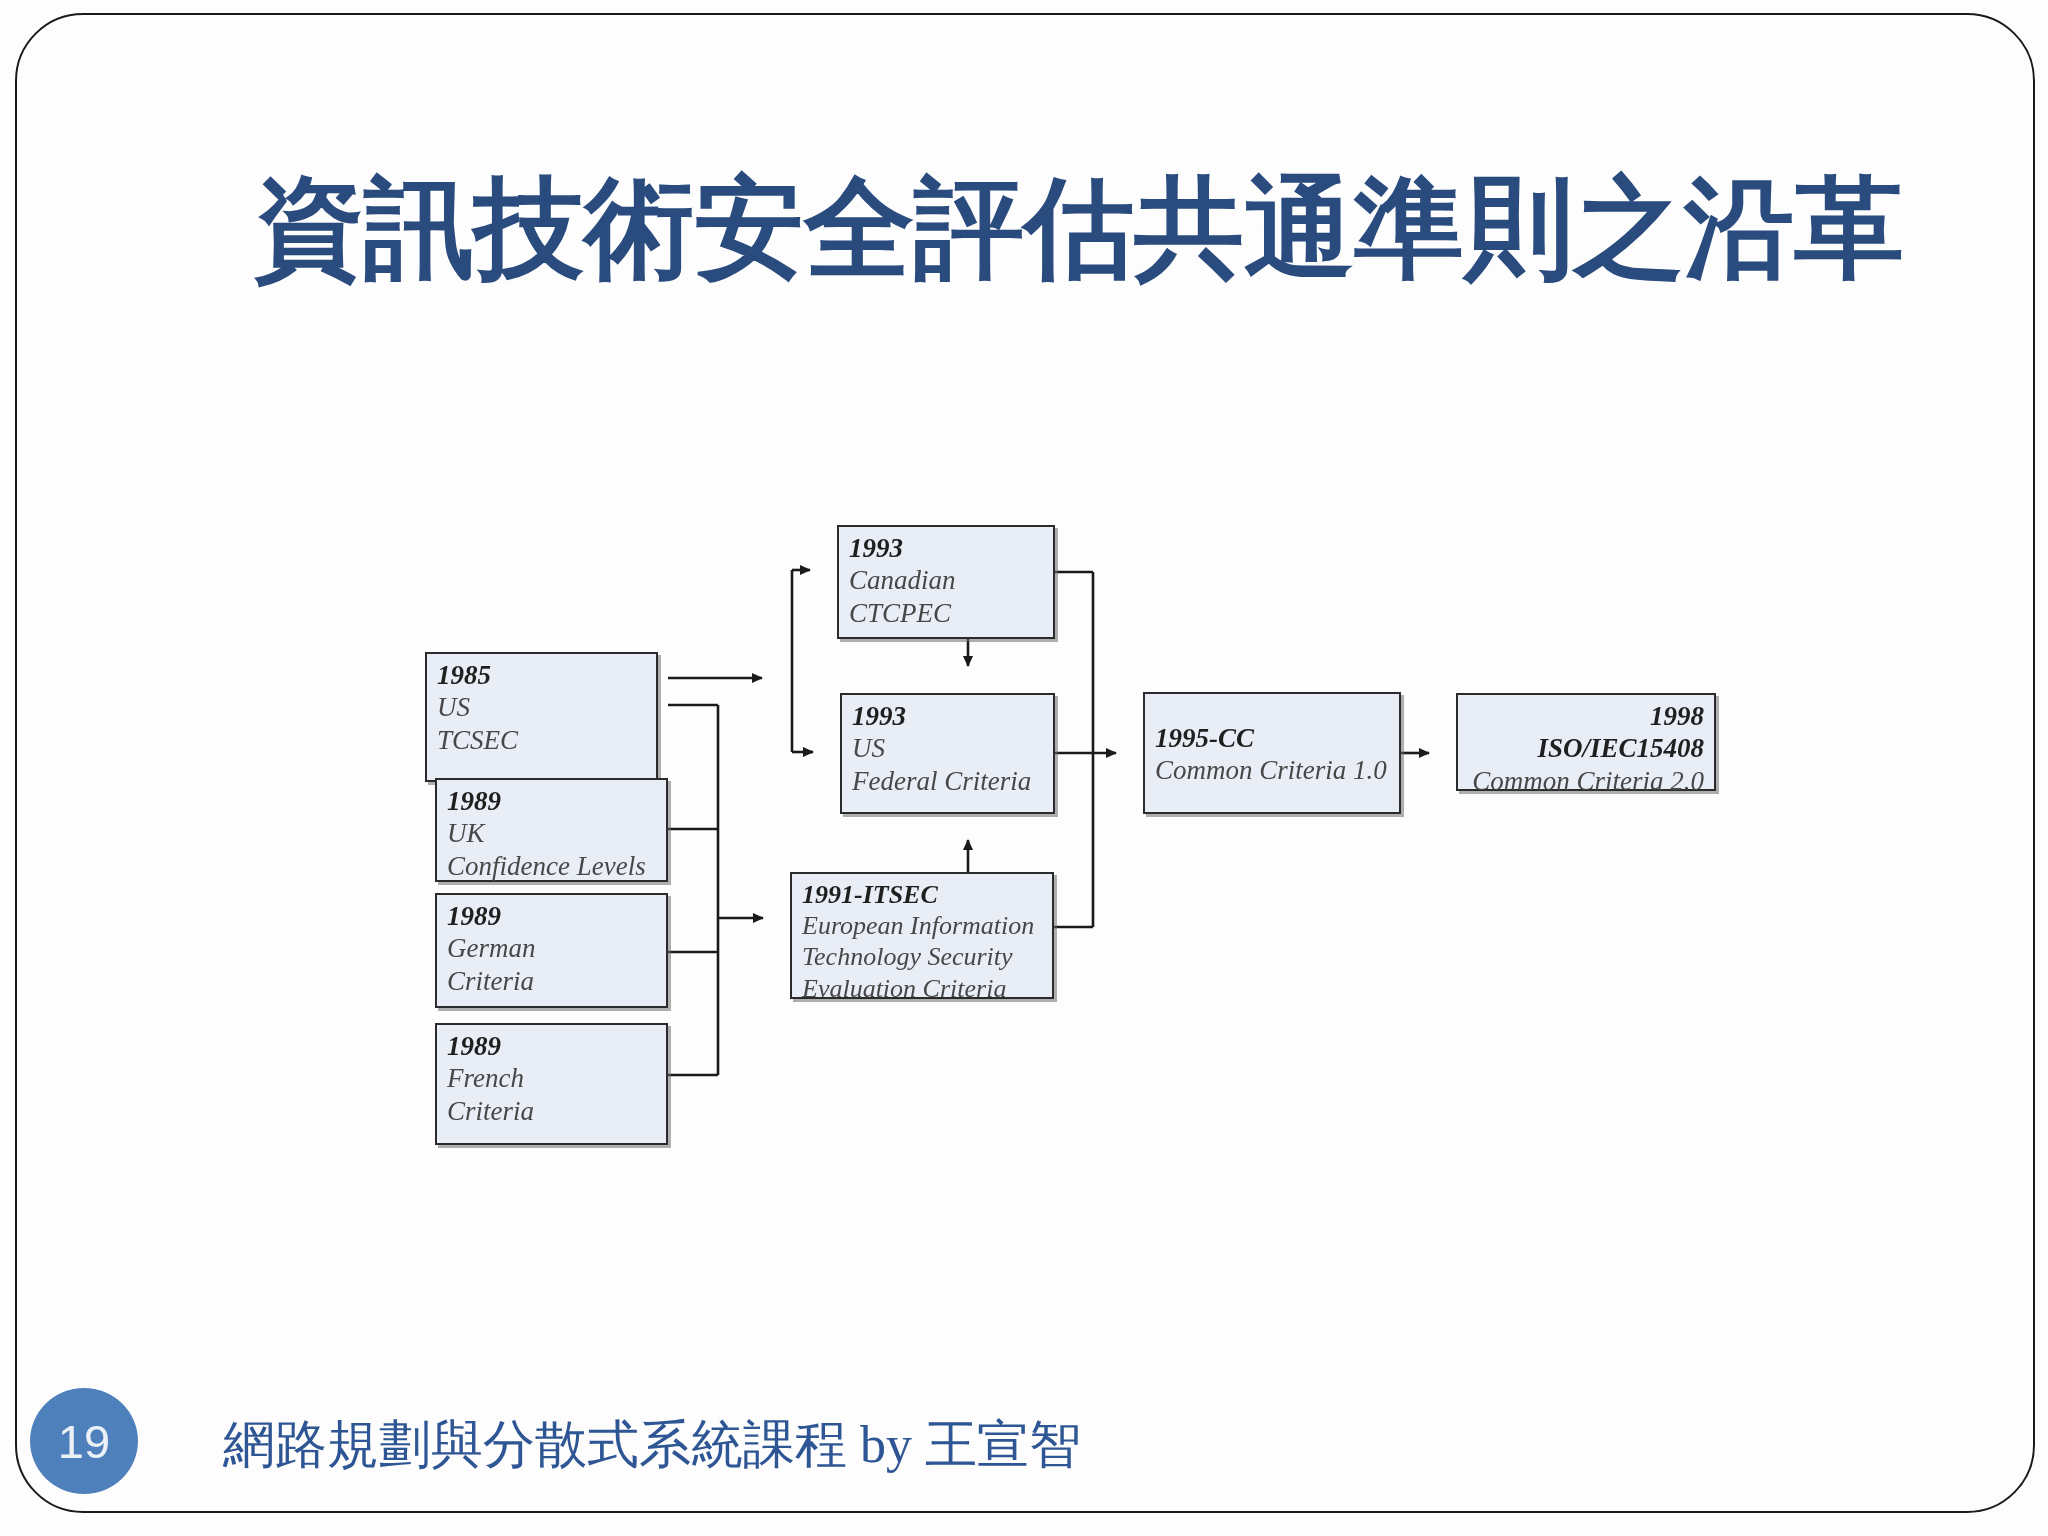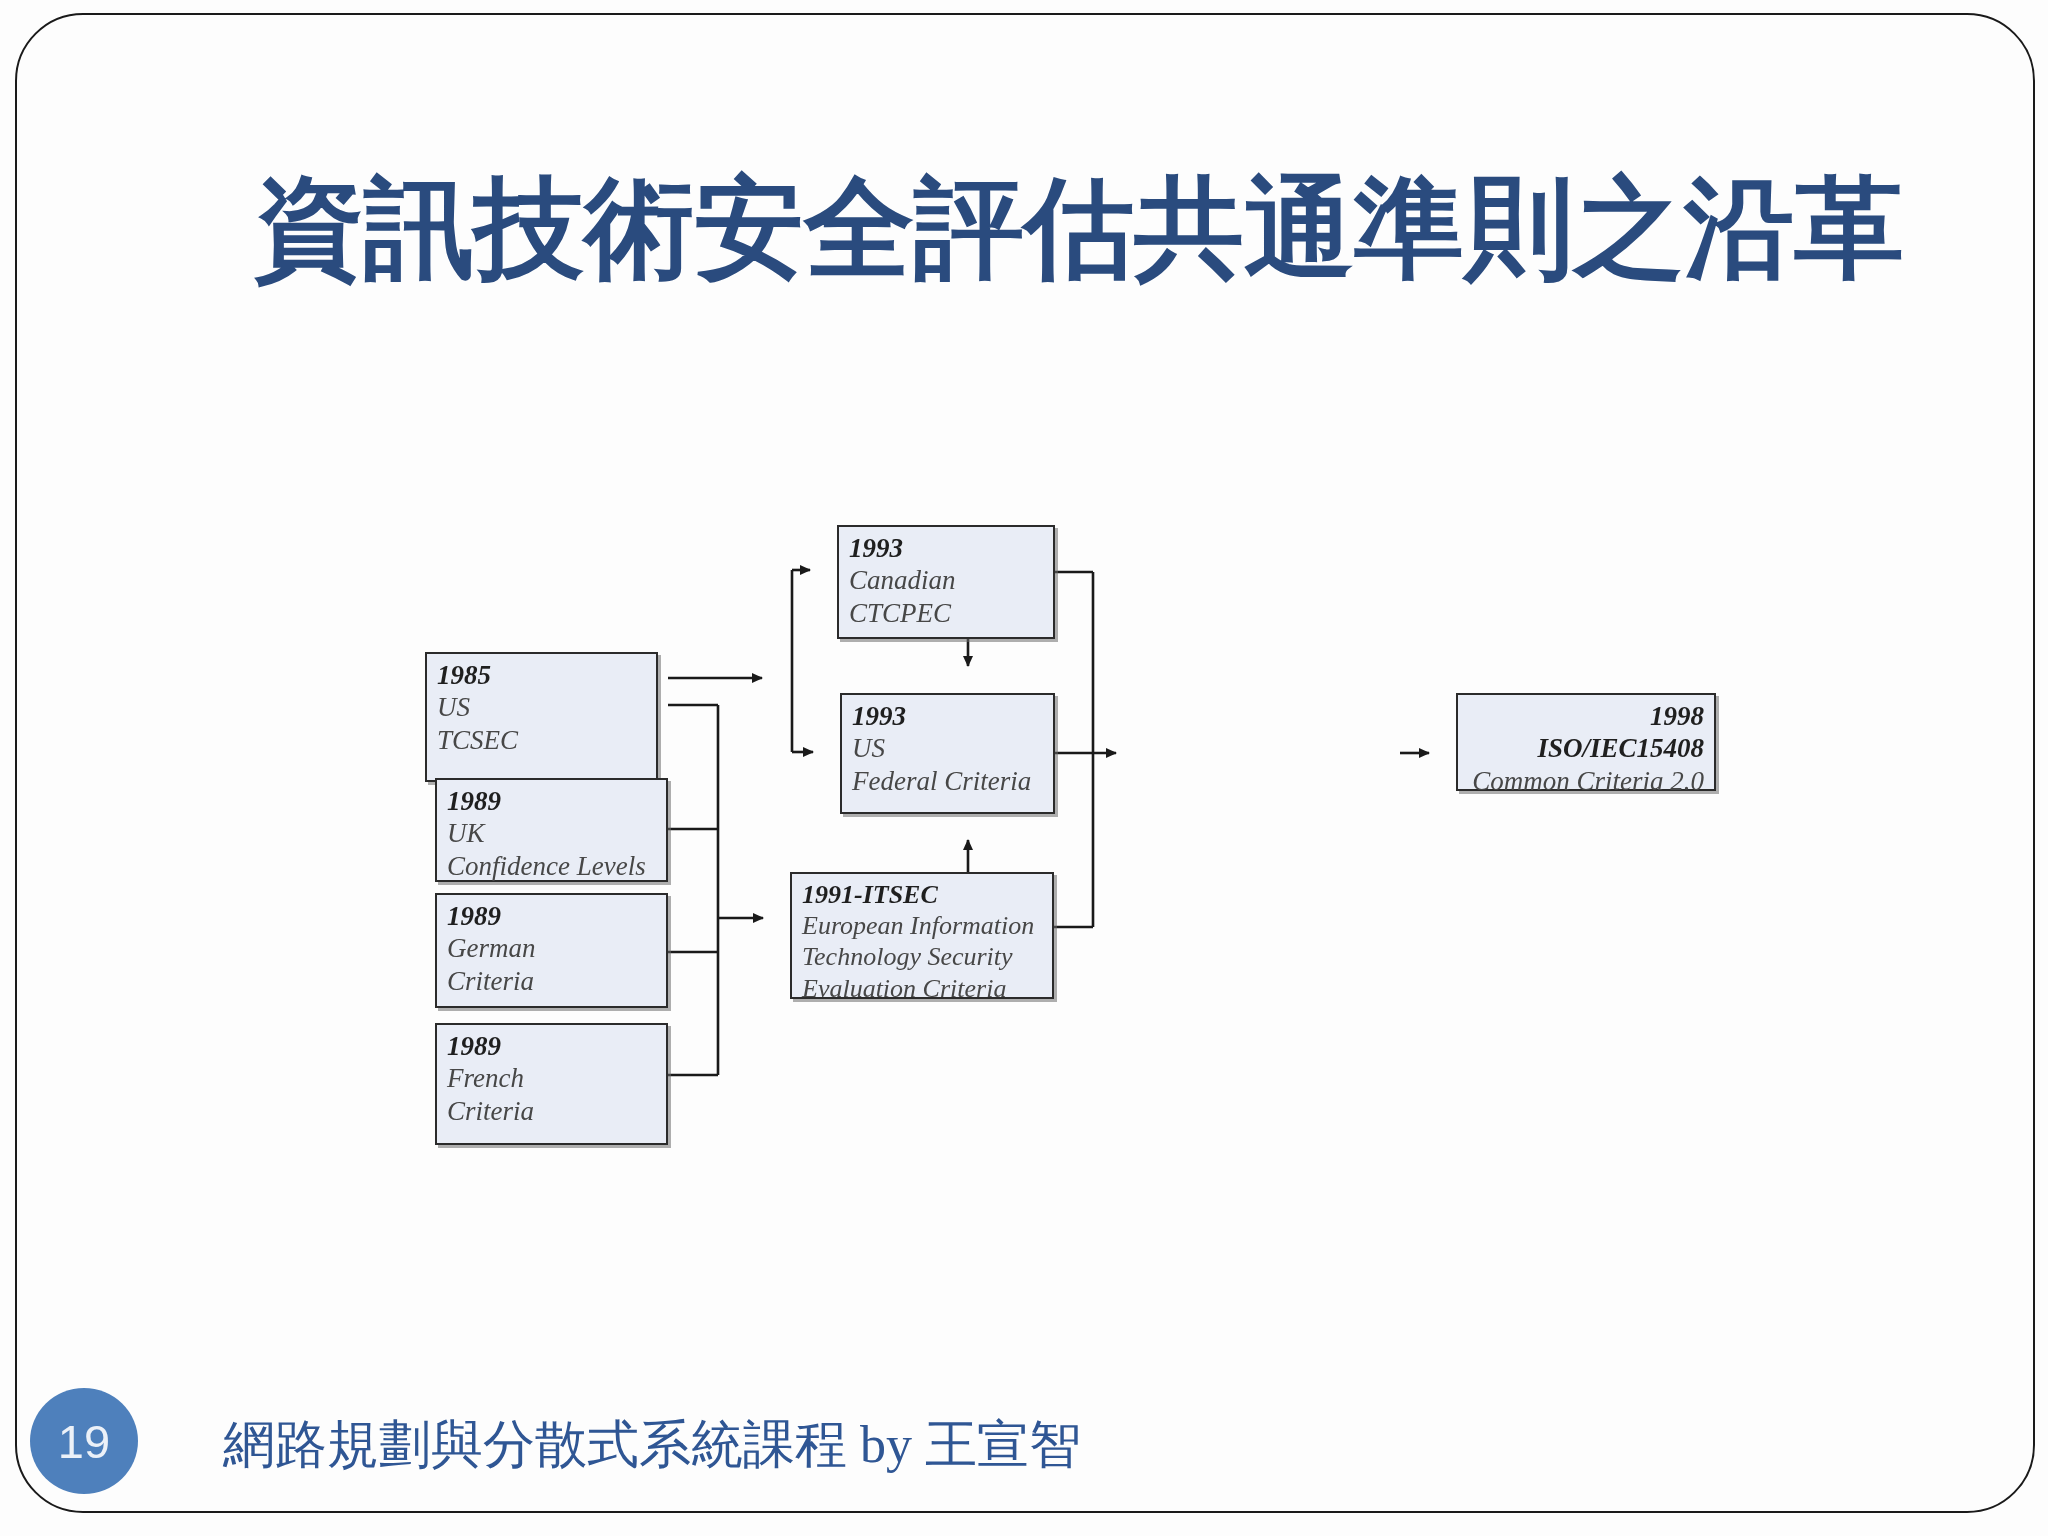--- a/index.html
+++ b/index.html
@@ -146,20 +146,24 @@
     <span class="bl">Federal Criteria</span>
   </div>
 
   <div class="dbox" id="box-itsec">
     <span class="bl bold">1991-ITSEC</span>
     <span class="bl">European Information</span>
     <span class="bl">Technology Security</span>
     <span class="bl">Evaluation Criteria</span>
   </div>
 
+  <div class="dbox" id="box-cc">
+    <span class="bl bold">1995-CC</span>
+    <span class="bl">Common Criteria 1.0</span>
+  </div>
 
   <div class="dbox" id="box-iso">
     <span class="bl bold">1998</span>
     <span class="bl bold">ISO/IEC15408</span>
     <span class="bl">Common Criteria 2.0</span>
   </div>
 
 </div>
 
 <div class="page-circle">

